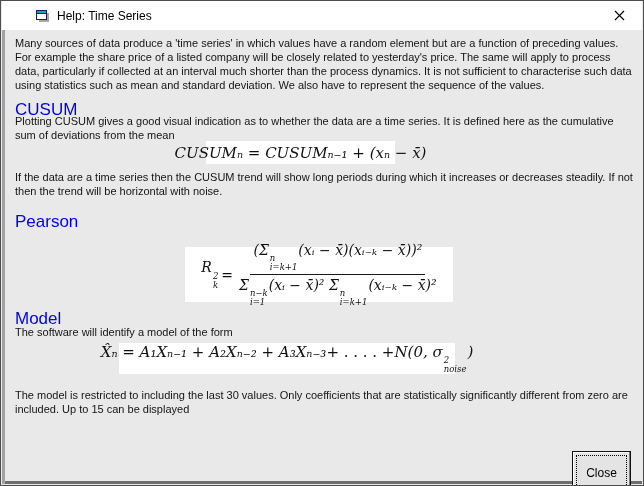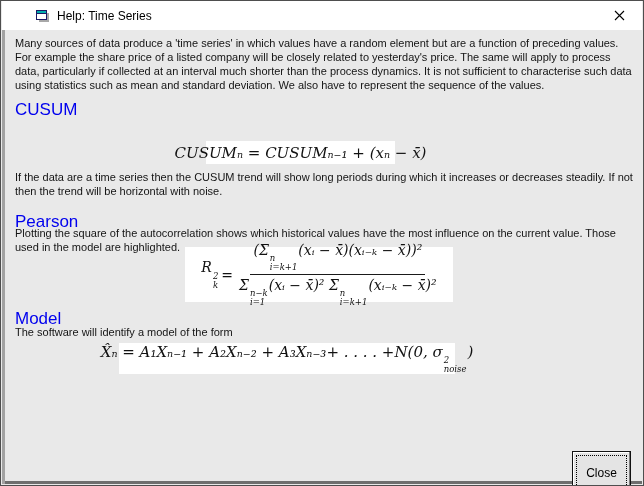--- a/index.html
+++ b/index.html
@@ -69,45 +69,46 @@
         <path d="M1 1 L10 10 M10 1 L1 10" stroke="#000" stroke-width="1.1" fill="none"></path>
       </svg>
     </div>
   </div>
 
   <div class="client">
 
     <p class="para" style="left:13px;top:6px;width:620px">Many sources of data produce a 'time series' in which values have a random element but are a function of preceding values. For example the share price of a listed company will be closely related to yesterday's price. The same will apply to process data, particularly if collected at an interval much shorter than the process dynamics. It is not sufficient to characterise such data using statistics such as mean and standard deviation. We also have to represent the sequence of the values.</p>
 
     <a class="link" style="left:13px;top:70px">CUSUM</a>
+    <p class="para" style="left:13px;top:84px;width:620px">Plotting CUSUM gives a good visual indication as to whether the data are a time series. It is defined here as the cumulative sum of deviations from the mean</p>
 
     <div class="formula f1" style="left:204px;top:111px">
       <span>CUSUMₙ = CUSUMₙ₋₁ + (xₙ − x̄)</span>
     </div>
 
     <p class="para" style="left:13px;top:140px;width:620px">If the data are a time series then the CUSUM trend will show long periods during which it increases or decreases steadily. If not then the trend will be horizontal with noise.</p>
 
     <a class="link" style="left:13px;top:182px">Pearson</a>
-    <p class="para" style="left:13px;top:196px;width:620px">Plotting the square of the autocorrelation shows which historical values have the most influence on the current value. Those used in the model are highlighted.</p>
 
     <div class="formula f2" style="left:183px;top:217px">
       <span><span>R</span><span class="ss"><span>2</span><span>k</span></span></span>
       <span class="eq">=</span>
       <span class="frac">
         <span class="num"><span>(Σ</span><span class="ss"><span>n</span><span>i=k+1</span></span><span>(xᵢ − x̄)(xᵢ₋ₖ − x̄))²</span></span>
         <span class="den"><span>Σ</span><span class="ss"><span>n−k</span><span>i=1</span></span><span>(xᵢ − x̄)² </span><span>Σ</span><span class="ss"><span>n</span><span>i=k+1</span></span><span>(xᵢ₋ₖ − x̄)²</span></span>
       </span>
     </div>
 
     <a class="link" style="left:13px;top:279px">Model</a>
     <p class="para" style="left:13px;top:295px;width:620px">The software will identify a model of the form</p>
 
     <div class="formula f3" style="left:117px;top:313px">
       <span><span>X̂ₙ = A₁Xₙ₋₁ + A₂Xₙ₋₂ + A₃Xₙ₋₃+ . . . . +N(0, σ</span><span class="ss"><span>2</span><span>noise</span></span><span>)</span></span>
     </div>
 
+    <p class="para" style="left:13px;top:358px;width:620px">The model is restricted to including the last 30 values. Only coefficients that are statistically significantly different from zero are included. Up to 15 can be displayed</p>
 
     <button class="close-btn" style="left:570px;top:421px">
       <span class="focus-rect">Close</span>
     </button>
 
   </div>
 </div>
 
 </body></html>

